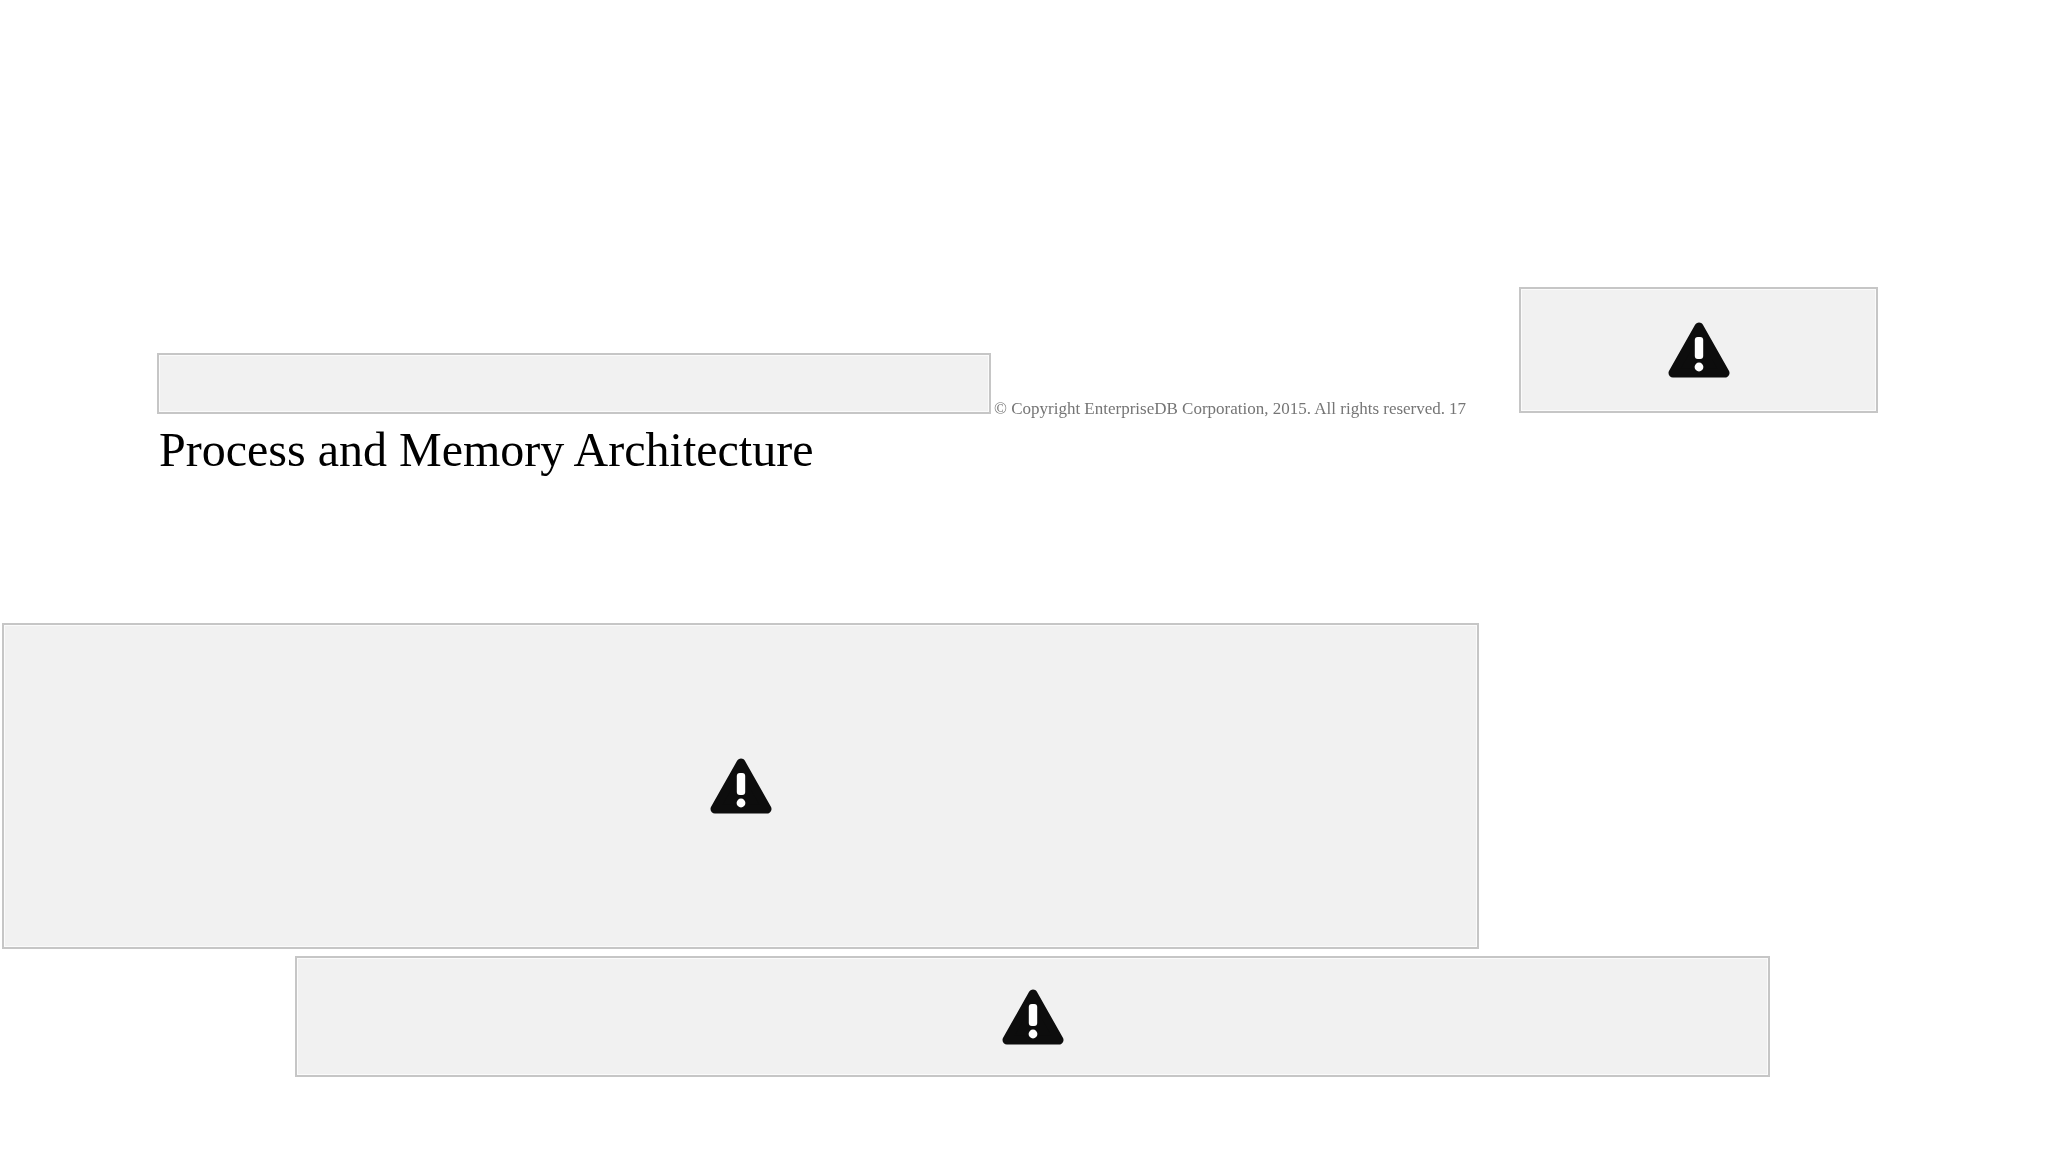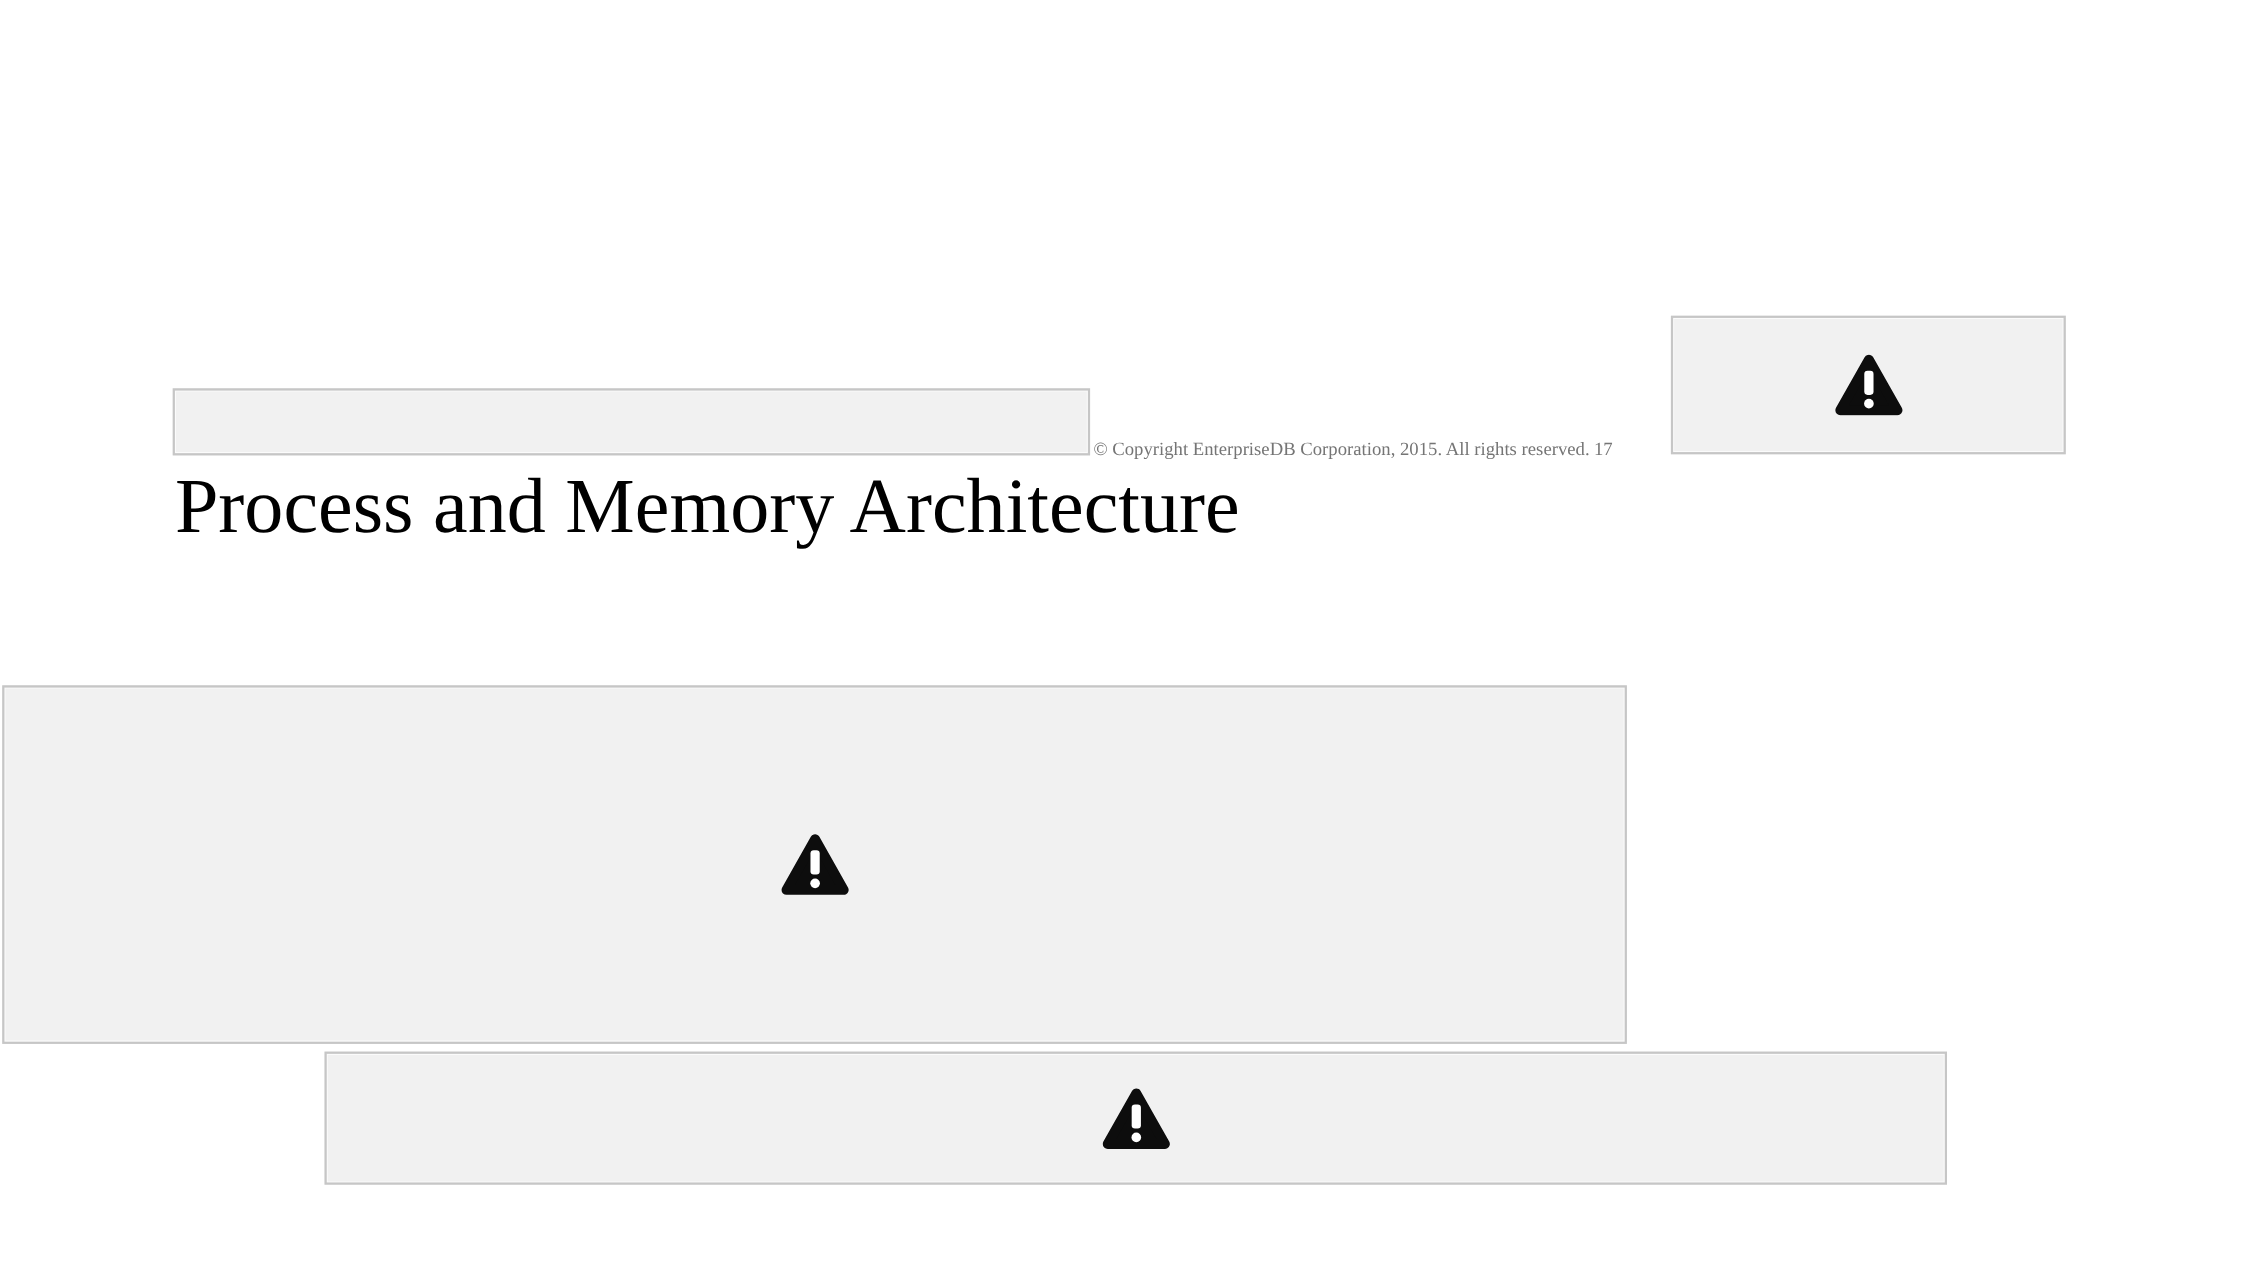--- a/index.html
+++ b/index.html
@@ -33,21 +33,21 @@
   .ph-body-bottom  { left: 295px;  top: 956px; width: 1475px; height: 121px; }
 
   .warning-icon { display: block; }
 
   
   .slide-title {
     position: absolute;
     left: 159px;
     top: 426px;
     margin: 0;
-    font-size: 71px;
+    font-size: 48px;
     font-weight: 400;
     line-height: 1;
     letter-spacing: 0;
     color: #000000;
     white-space: nowrap;
   }
 
   
   .slide-footer {
     position: absolute;

